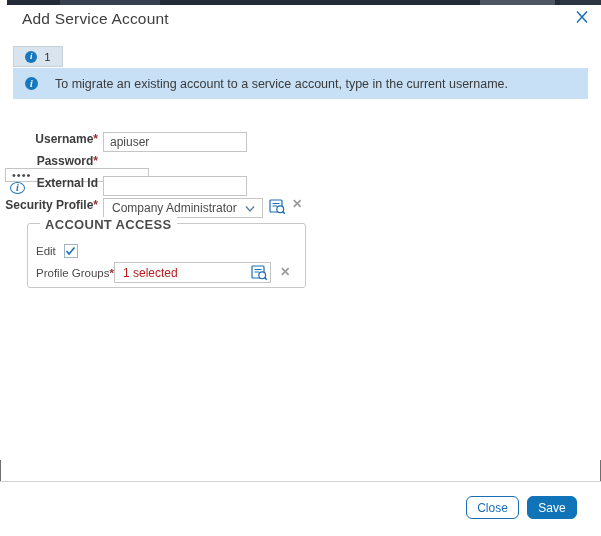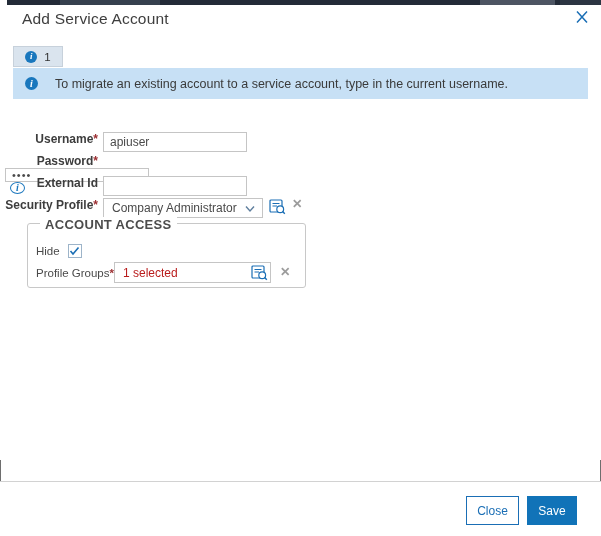--- a/index.html
+++ b/index.html
@@ -64,21 +64,21 @@
   .ag-input { width:157px; height:21px; border:1px solid #c5c5c5; font-family:inherit; font-size:12px;
     color:#b91c1c; padding:0 24px 0 8px; outline:none; }
   .ag-lookup { position:absolute; right:3px; top:2px; background:none; border:none; padding:0; cursor:pointer; display:inline-flex; }
   .aa-clear { margin-left:9px; }
 
   
   .edge-stub { position:absolute; width:1px; height:21px; top:460px; background:#6e6e6e; }
   .edge-left { left:0; } .edge-right { left:600px; }
   .footer-divider { position:absolute; left:0; top:481px; width:601px; height:1px; background:#d2d2d2; }
   .footer-buttons { position:absolute; top:496px; right:24px; display:flex; gap:8px; }
-  .btn { height:29px; font-family:inherit; font-size:12px; cursor:pointer; border-radius:0; display:flex; align-items:center; justify-content:center; }
+  .btn { height:23px; font-family:inherit; font-size:12px; cursor:pointer; border-radius:6px; display:flex; align-items:center; justify-content:center; }
   .btn-close { width:53px; background:#fff; border:1px solid #1a6eb5; color:#1a6eb5; }
   .btn-save { width:50px; background:#1173b8; border:1px solid #1173b8; color:#fff; }
 </style>
 </head>
 <body>
 
 <div class="screen">
 
   <div class="page-strip">
     <div class="seg-a"></div>
@@ -141,21 +141,21 @@
         <path d="M13.6 13.6 L15.8 15.8" stroke="#1a6eb5" stroke-width="1.4" fill="none"></path>
       </svg>
     </button>
     <button class="clear-x" aria-label="clear">✕</button>
   </div>
 
   <div class="aa-fieldset">
     <span class="aa-legend">ACCOUNT ACCESS</span>
 
     <div class="aa-row-edit">
-      <span>Hide</span>
+      <span>Edit</span>
       <span class="checkbox">
         <svg width="11" height="10" viewBox="0 0 11 10">
           <path d="M1.5 5 L4 8 L9.5 1.5" stroke="#1a6eb5" stroke-width="1.6" fill="none"></path>
         </svg>
       </span>
     </div>
 
     <div class="aa-row-groups">
       <span class="aa-label"><span>Profile Groups</span><span class="req">*</span></span>
       <span class="ag-wrap">

